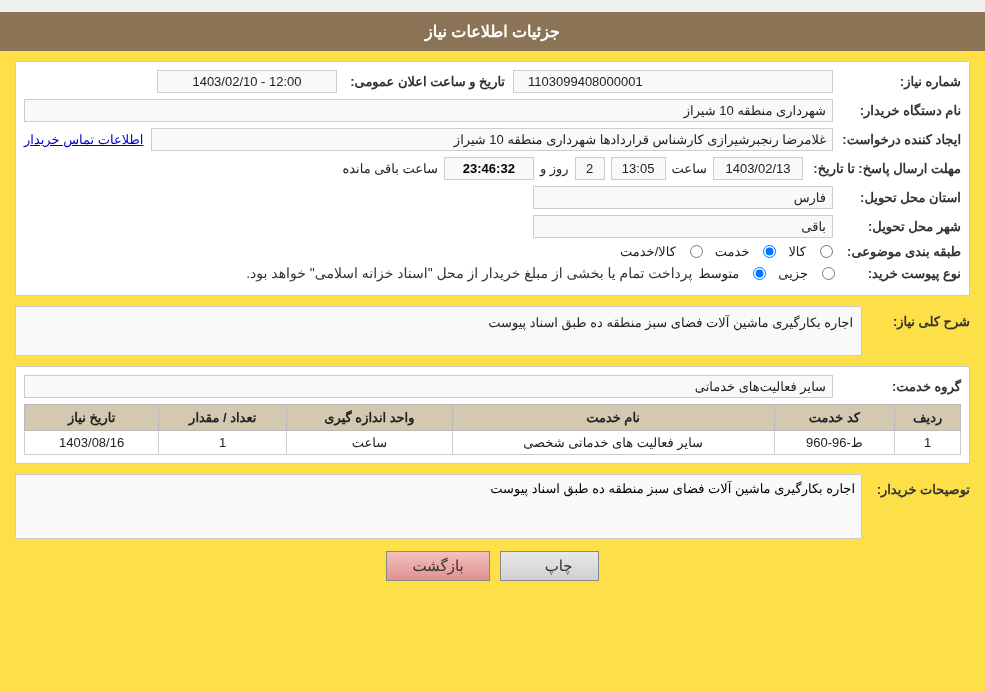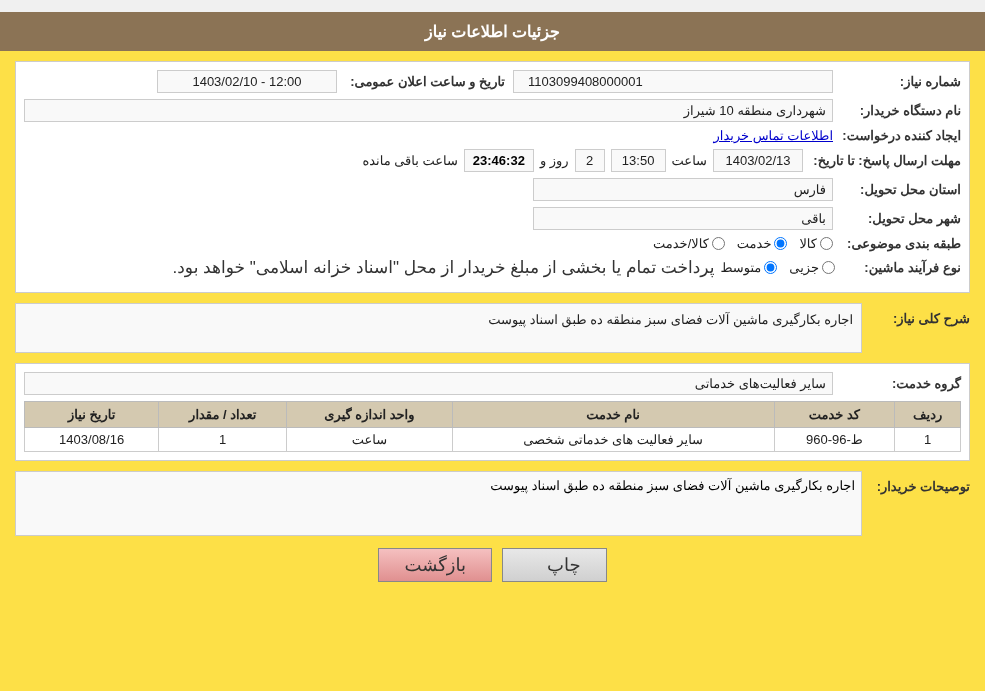--- a/index.html
+++ b/index.html
@@ -73,36 +73,36 @@
     .small-box {
       border: 1px solid #ccc;
       background: #f9f9f9;
       padding: 3px 5px;
       min-height: 22px;
       text-align: center;
     }
     .countdown-box {
       border: 1px solid #ccc;
       background: #f9f9f9;
-      padding: 3px 8px;
+      padding: 3px 18px;
       min-height: 22px;
       font-weight: bold;
       color: #000;
       direction: ltr;
       text-align: right;
     }
     .radio-group {
       display: flex;
       gap: 12px;
       align-items: center;
     }
     .radio-item {
       display: flex;
       align-items: center;
-      gap: 3px;
+      gap: 14px;
     }
     .radio-item input[type="radio"] {
       margin: 0;
     }
     .section-title {
       background: #e8e0d0;
       padding: 6px 10px;
       font-weight: bold;
       font-size: 14px;
       margin-bottom: 6px;
@@ -156,42 +156,42 @@
     }
     .buttons-row {
       display: flex;
       justify-content: center;
       gap: 10px;
       margin-top: 12px;
       margin-bottom: 12px;
     }
     .btn {
       padding: 5px 25px;
-      font-size: 18px;
+      font-size: 15px;
       font-family: Tahoma, Arial, sans-serif;
       cursor: pointer;
       border: 1px solid #888;
     }
     .btn-print {
       background: linear-gradient(to bottom, #e8e8e8, #d0d0d0);
       color: #333;
       padding-left: 44px;
     }
     .btn-back {
       background: linear-gradient(to bottom, #f5c0c0, #e09090);
       color: #333;
     }
     .process-type-row {
       display: flex;
       align-items: center;
       gap: 6px;
       flex-wrap: wrap;
     }
     .process-note {
-      font-size: 17px;
+      font-size: 14px;
       color: #333;
     }
   </style>
 </head>
 <body>
 
 <div class="page-wrapper">
 
   <div class="header-bar">
     <span>جزئیات اطلاعات نیاز</span>
@@ -208,29 +208,30 @@
         <div class="form-value" style="max-width:180px; direction:ltr; text-align:center;">1403/02/10 - 12:00</div>
       </div>
 
       <div class="form-row">
         <span class="form-label">نام دستگاه خریدار:</span>
         <div class="form-value">شهرداری منطقه 10 شیراز</div>
       </div>
 
       <div class="form-row">
         <span class="form-label">ایجاد کننده درخواست:</span>
+        <div class="form-value">غلامرضا رنجبرشیرازی کارشناس قراردادها شهرداری منطقه 10 شیراز</div>
         <span class="inline-label">اطلاعات تماس خریدار</span>
       </div>
 
       <div class="form-row">
         <span class="form-label" style="min-width:150px;">مهلت ارسال پاسخ: تا تاریخ:</span>
         <div class="time-row">
           <div class="small-box" style="min-width:90px;">1403/02/13</div>
           <span>ساعت</span>
-          <div class="small-box" style="min-width:55px;">13:50</div>
+          <div class="small-box" style="min-width:55px;">13:05</div>
           <div class="small-box" style="min-width:30px;">2</div>
           <span>روز و</span>
           <div class="countdown-box">23:46:32</div>
           <span>ساعت باقی مانده</span>
         </div>
       </div>
 
       <div class="form-row">
         <span class="form-label">استان محل تحویل:</span>
         <div class="form-value" style="max-width:300px;">فارس</div>
@@ -253,21 +254,21 @@
             <span>خدمت</span>
           </div>
           <div class="radio-item">
             <input type="radio" name="category" style="">
             <span>کالا/خدمت</span>
           </div>
         </div>
       </div>
 
       <div class="form-row process-type-row">
-        <span class="form-label">نوع فرآیند ماشین:</span>
+        <span class="form-label">نوع پیوست خرید:</span>
         <div class="radio-group">
           <div class="radio-item">
             <input type="radio" name="process" style="">
             <span>جزیی</span>
           </div>
           <div class="radio-item">
             <input type="radio" name="process" checked="" style="">
             <span>متوسط</span>
           </div>
         </div>

